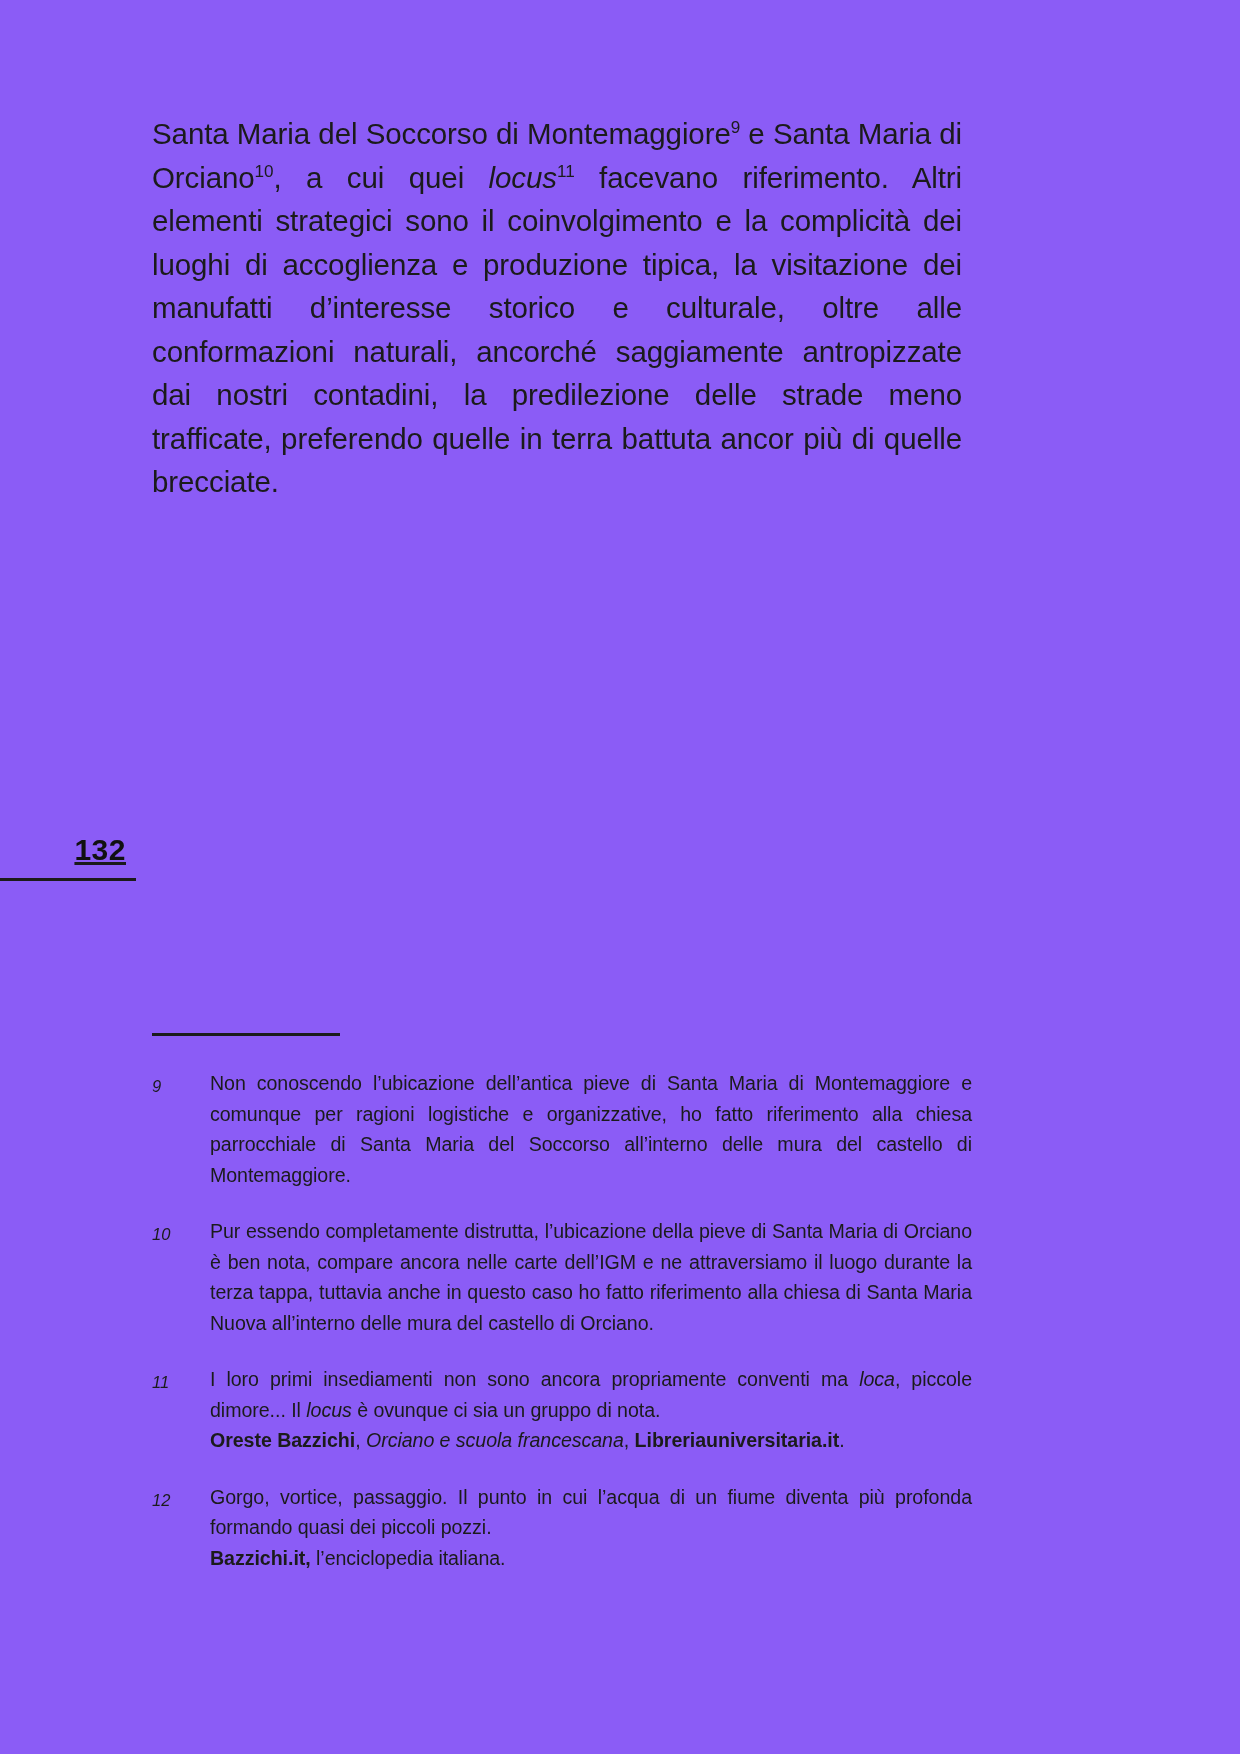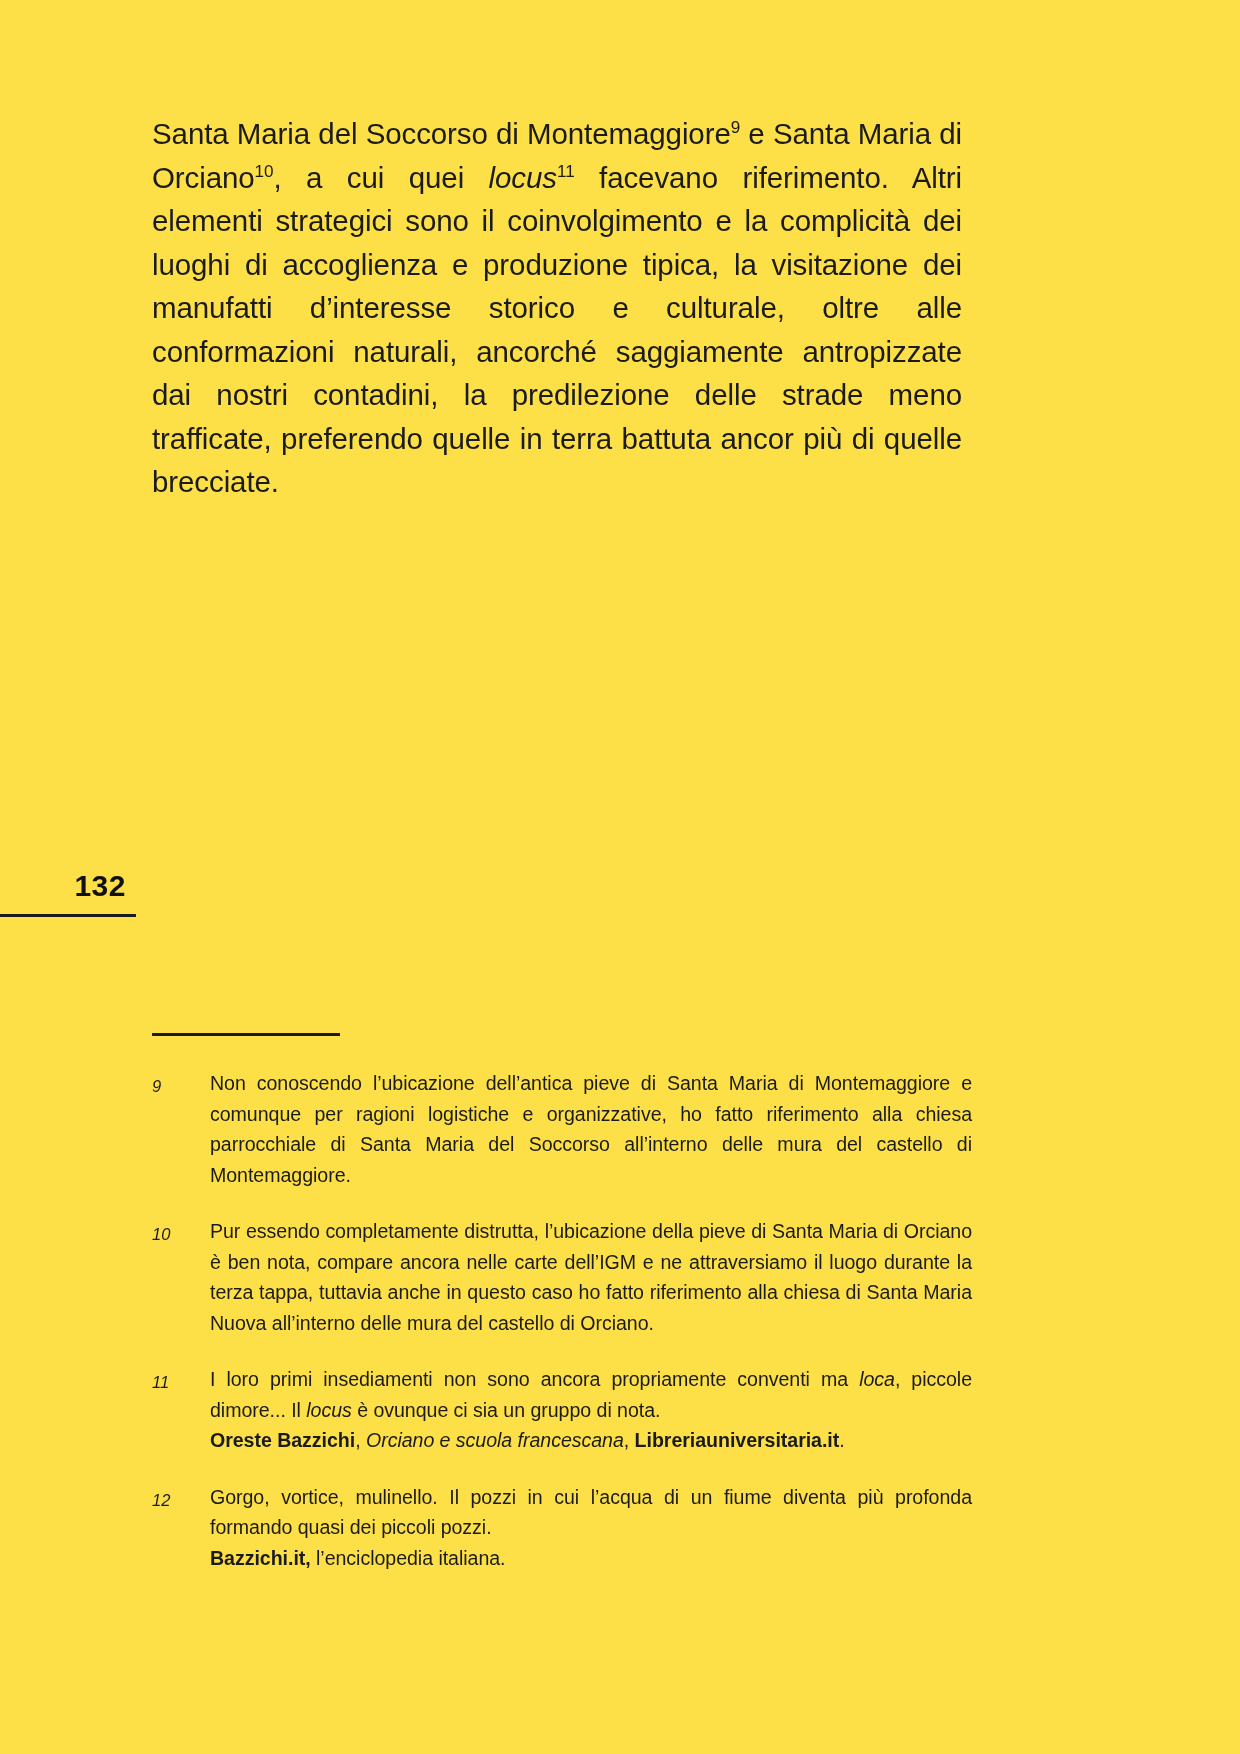--- a/index.html
+++ b/index.html
@@ -12,21 +12,21 @@
     height: 1754px;
     position: relative;
     font-family: "Liberation Sans", sans-serif;
     color: #1a1a1a;
     overflow: hidden;
   }
 
   .page {
     position: absolute;
     inset: 0;
-    background: #fde047;
+    background: #8b5cf6;
   }
 
   
   .body-column {
     position: absolute;
     left: 152px;
     top: 112px;
     width: 810px;
   }
 
@@ -54,22 +54,23 @@
   sup {
     font-size: 0.58em;
     vertical-align: super;
     line-height: 0;
   }
 
   
   .folio-block {
     position: absolute;
     left: 0;
-    top: 864px;
+    top: 828px;
     width: 136px;
+    text-decoration: underline;
   }
   .folio-number {
     font-size: 30px;
     font-weight: bold;
     color: #111111;
     text-align: right;
     padding-right: 10px;
     letter-spacing: 0.5px;
     line-height: 44px;
   }
@@ -147,17 +148,17 @@
       <div class="footnote">
         <div class="fn-marker">10</div>
         <div class="fn-body"><span>Pur essendo completamente distrutta, l’ubicazione della pieve di Santa Maria di Orciano è ben nota, compare ancora nelle carte dell’IGM e ne attraversiamo il luogo durante la terza tappa, tuttavia anche in questo caso ho fatto riferimento alla chiesa di Santa Maria Nuova all’interno delle mura del castello di Orciano.</span></div>
       </div>
       <div class="footnote">
         <div class="fn-marker">11</div>
         <div class="fn-body"><span>I loro primi insediamenti non sono ancora propriamente conventi ma </span><em>loca</em><span>, piccole dimore... Il </span><em>locus</em><span> è ovunque ci sia un gruppo di nota.</span><br><b>Oreste Bazzichi</b><span>, </span><em>Orciano e scuola francescana</em><span>, </span><b>Libreriauniversitaria.it</b><span>.</span></div>
       </div>
       <div class="footnote">
         <div class="fn-marker">12</div>
-        <div class="fn-body"><span>Gorgo, vortice, mulinello. Il pozzi in cui l’acqua di un fiume diventa più profonda formando quasi dei piccoli pozzi.</span><br><b>Bazzichi.it,</b><span> l’enciclopedia italiana.</span></div>
+        <div class="fn-body"><span>Gorgo, vortice, passaggio. Il punto in cui l’acqua di un fiume diventa più profonda formando quasi dei piccoli pozzi.</span><br><b>Bazzichi.it,</b><span> l’enciclopedia italiana.</span></div>
       </div>
     </div>
 
 </div>
 
 </body></html>

